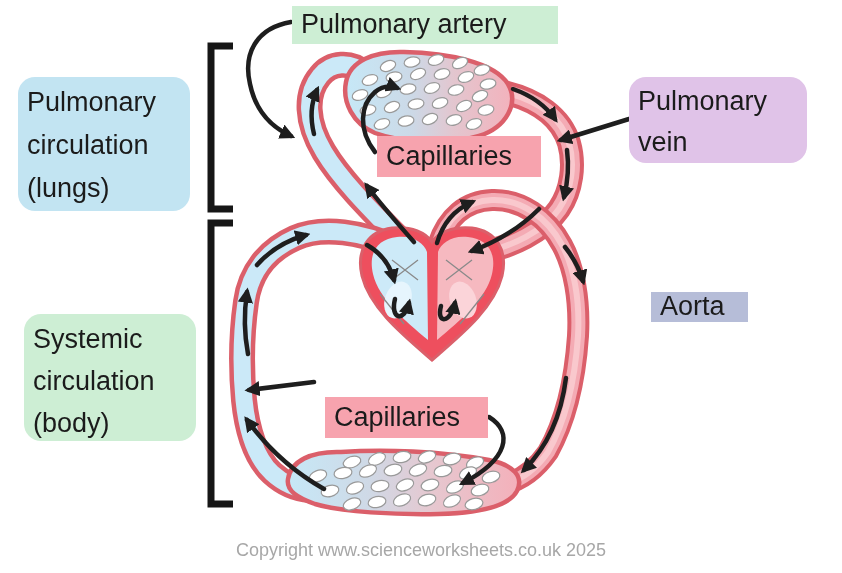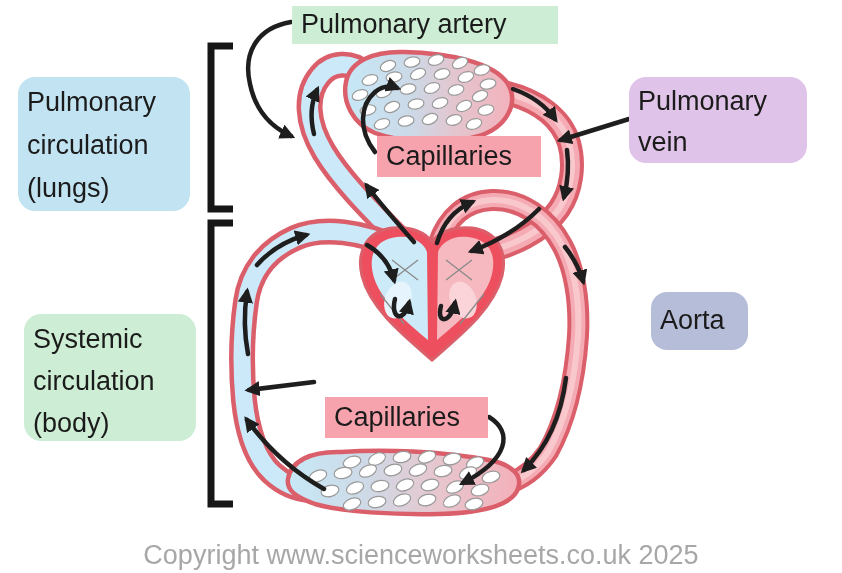--- a/index.html
+++ b/index.html
@@ -18,21 +18,21 @@
   .lbl.multi{display:block;padding-top:4px;border-radius:17px;}
   .lbl.multi span{display:block;}
   .lbl-green{background:var(--label-green);}
   .lbl-blue{background:var(--label-blue);}
   .lbl-pink{background:var(--label-pink);text-align:right;}
   .lbl-purple{background:var(--label-purple);}
   .lbl-periwinkle{background:var(--label-periwinkle);}
   .lbl-yellow{background:var(--label-yellow);}
   #copyright{
     position:absolute;left:0;top:540px;width:842px;text-align:center;
-    font-size:27px;color:var(--copyright-gray,#a7a7a7);
+    font-size:18px;color:var(--copyright-gray,#a7a7a7);
   }
   
   .v-red{fill:none;stroke:var(--vessel-red);stroke-linecap:round;}
   .v-blue{fill:none;stroke:var(--blood-blue);stroke-linecap:round;}
   .v-pink{fill:none;stroke:var(--blood-pink);stroke-linecap:round;}
   .v-pinklight{fill:none;stroke:var(--blood-pink-light);stroke-linecap:round;}
   .bed{stroke:var(--vessel-red);stroke-width:4.5;}
   .oval{fill:#ffffff;stroke:var(--oval-stroke);stroke-width:1.2;}
   .arrow{fill:none;stroke:var(--arrow-black);stroke-width:4.5;stroke-linecap:round;}
   .bracket{fill:none;stroke:#161616;stroke-width:7;}
@@ -195,21 +195,21 @@
     <span>(lungs)</span>
   </div>
 
   <div class="lbl lbl-pink" style="left:377px;top:136px;width:164px;height:41px;">Capillaries</div>
 
   <div class="lbl lbl-purple multi" style="left:629px;top:77px;width:178px;height:86px;line-height:41px;">
     <span>Pulmonary</span>
     <span>vein</span>
   </div>
 
-  <div class="lbl lbl-periwinkle" style="left:651px;top:292px;width:97px;height:58px;border-radius:16px;">Aorta</div>
+  <div class="lbl lbl-periwinkle" style="left:651px;top:292px;width:97px;height:30px;">Aorta</div>
 
 
   <div class="lbl lbl-pink" style="left:325px;top:397px;width:163px;height:41px;">Capillaries</div>
 
   <div class="lbl lbl-green multi" style="left:24px;top:314px;width:172px;height:127px;line-height:42px;">
     <span>Systemic</span>
     <span>circulation</span>
     <span>(body)</span>
   </div>
 

